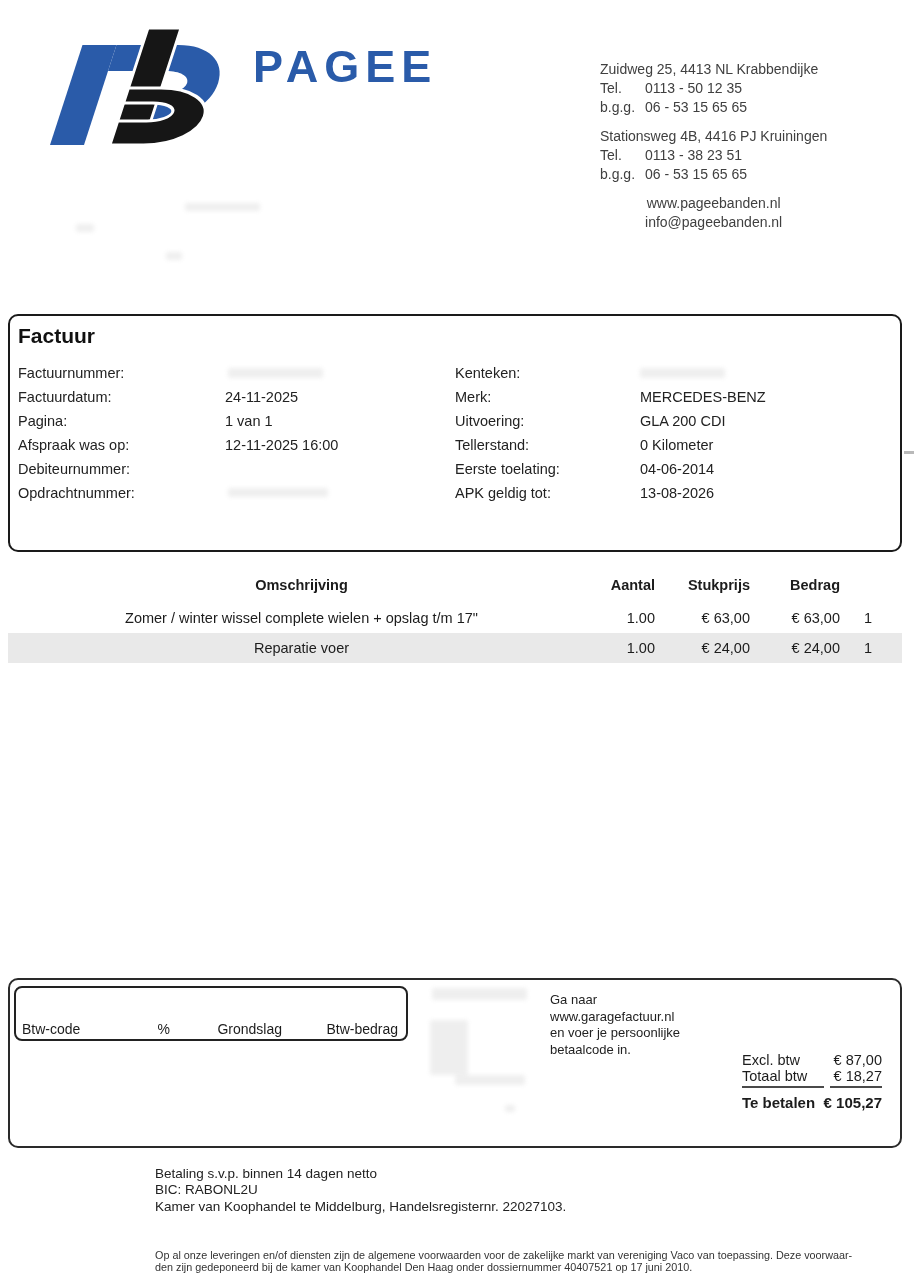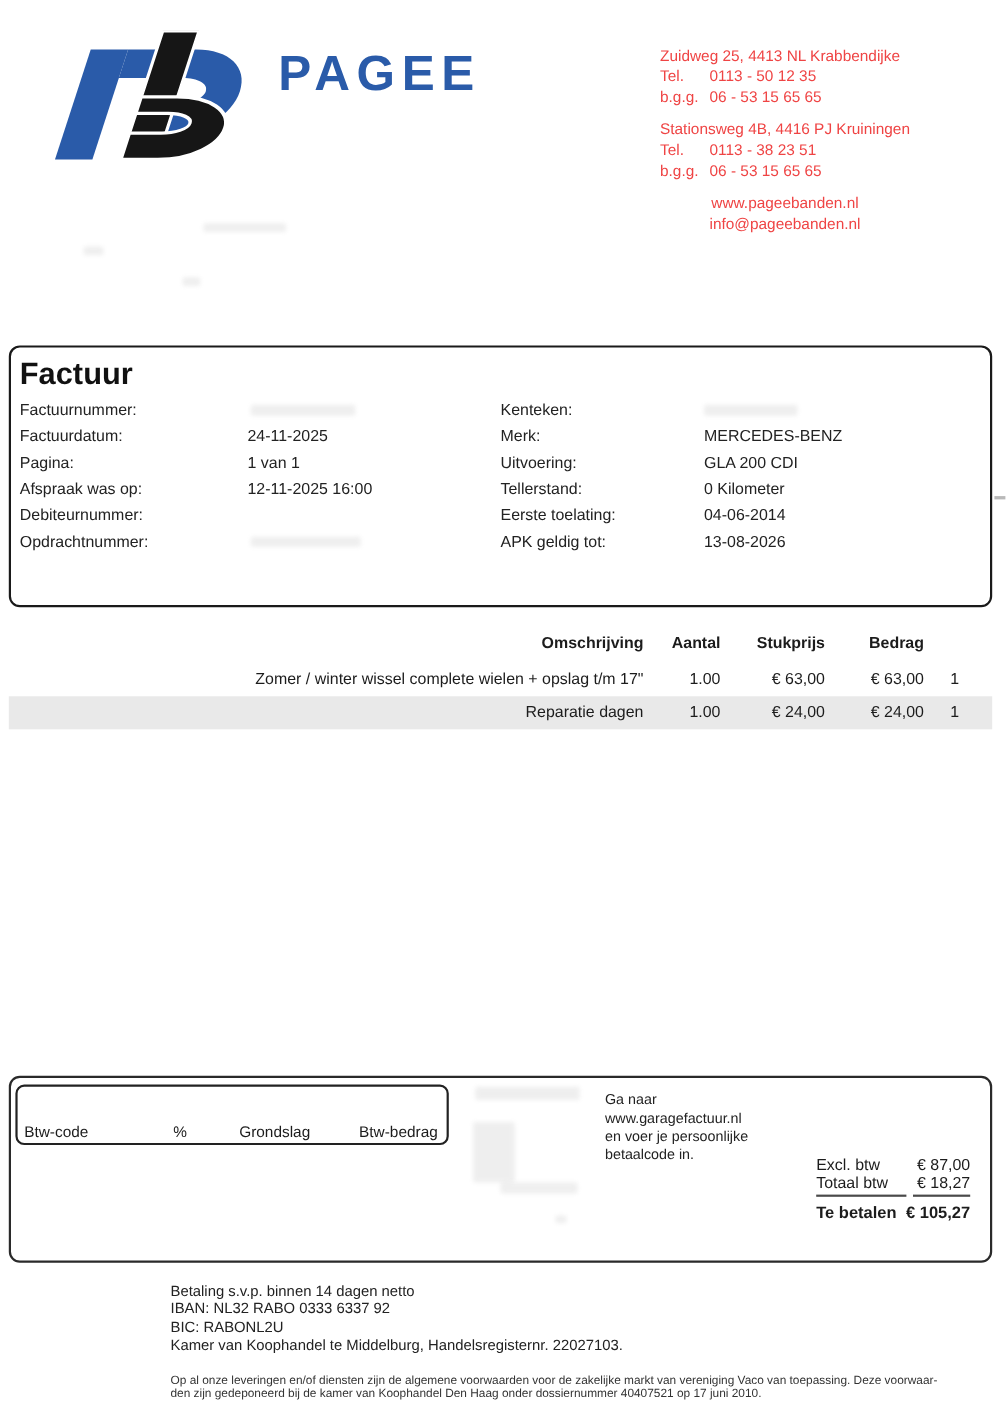--- a/index.html
+++ b/index.html
@@ -10,43 +10,43 @@
   }
   .abs { position:absolute; }
 
   
   .brand-top { left:253px; top:44px; font-size:45px; line-height:1; font-weight:bold;
     color:#2a5ba9; letter-spacing:6px; }
   .brand-bottom { left:252px; top:97px; font-size:42px; line-height:1; font-weight:400;
     color:#1b1b1b; letter-spacing:1px; }
 
   
-  .addr { left:600px; top:41px; font-size:14px; line-height:19px; color:#ef4444; }
+  .addr { left:600px; top:60px; font-size:14px; line-height:19px; color:#404040; }
   .addr .group { margin-bottom:10px; }
   .addr .lrow .lbl { display:inline-block; width:45px; }
   .addr .contact { margin-top:3px;text-align:center; }
 
   
   .smudge { background:#8f8f8f; opacity:0.14; filter:blur(2px); border-radius:2px; }
   .edge-dash { background:#8a8a8a; opacity:0.6; }
 
   
   .invoice-box { left:8px; top:314px; width:894px; height:238px;
     border:2px solid #1a1a1a; border-radius:10px; }
-  .invoice-title { left:18px; top:324px; font-size:28px; font-weight:bold; color:#111; }
+  .invoice-title { left:18px; top:324px; font-size:21px; font-weight:bold; color:#111; }
   .field-label { font-size:14.5px; color:#222; }
   .field-value { font-size:14.5px; color:#222; }
 
   
   .items-row { left:8px; width:894px; display:flex; align-items:center;
     padding-left:10px; padding-right:30px; font-size:14.5px; }
   .items-header { top:574px; height:22px; font-weight:bold; }
   .item-r1 { top:604px; height:28px; }
   .item-r2 { top:633px; height:30px; background:#e9e9e9; }
-  .c-desc { flex:1; text-align:right; }
+  .c-desc { flex:1; text-align:center; }
   .c-qty { width:70px; text-align:right; }
   .c-unit { width:95px; text-align:right; }
   .c-amt { width:90px; text-align:right; }
   .c-code { width:32px; text-align:right; }
 
   
   .summary-box { left:8px; top:978px; width:894px; height:170px;
     border:2px solid #2a2a2a; border-radius:10px; }
 
   
@@ -180,21 +180,21 @@
     <div class="c-code"></div>
   </div>
   <div class="abs items-row item-r1">
     <div class="c-desc">Zomer / winter wissel complete wielen + opslag t/m 17"</div>
     <div class="c-qty">1.00</div>
     <div class="c-unit">€ 63,00</div>
     <div class="c-amt">€ 63,00</div>
     <div class="c-code">1</div>
   </div>
   <div class="abs items-row item-r2">
-    <div class="c-desc">Reparatie dagen</div>
+    <div class="c-desc">Reparatie voer</div>
     <div class="c-qty">1.00</div>
     <div class="c-unit">€ 24,00</div>
     <div class="c-amt">€ 24,00</div>
     <div class="c-code">1</div>
   </div>
 
   <div class="abs summary-box"></div>
 
   <div class="abs btw-box">
     <div class="btw-row btw-head">
@@ -238,21 +238,20 @@
     </div>
     <div class="tot-final">
       <span>Te betalen</span>
       <span>€ 105,27</span>
     </div>
   </div>
 
 
   <div class="abs footer-lines">
     <div>Betaling s.v.p. binnen 14 dagen netto</div>
-    <div>IBAN: NL32 RABO 0333 6337 92</div>
     <div>BIC: RABONL2U</div>
     <div>Kamer van Koophandel te Middelburg, Handelsregisternr. 22027103.</div>
   </div>
 
   <div class="abs footer-terms">
     <div>Op al onze leveringen en/of diensten zijn de algemene voorwaarden voor de zakelijke markt van vereniging Vaco van toepassing. Deze voorwaar-</div>
     <div>den zijn gedeponeerd bij de kamer van Koophandel Den Haag onder dossiernummer 40407521 op 17 juni 2010.</div>
   </div>
 
 </div>

